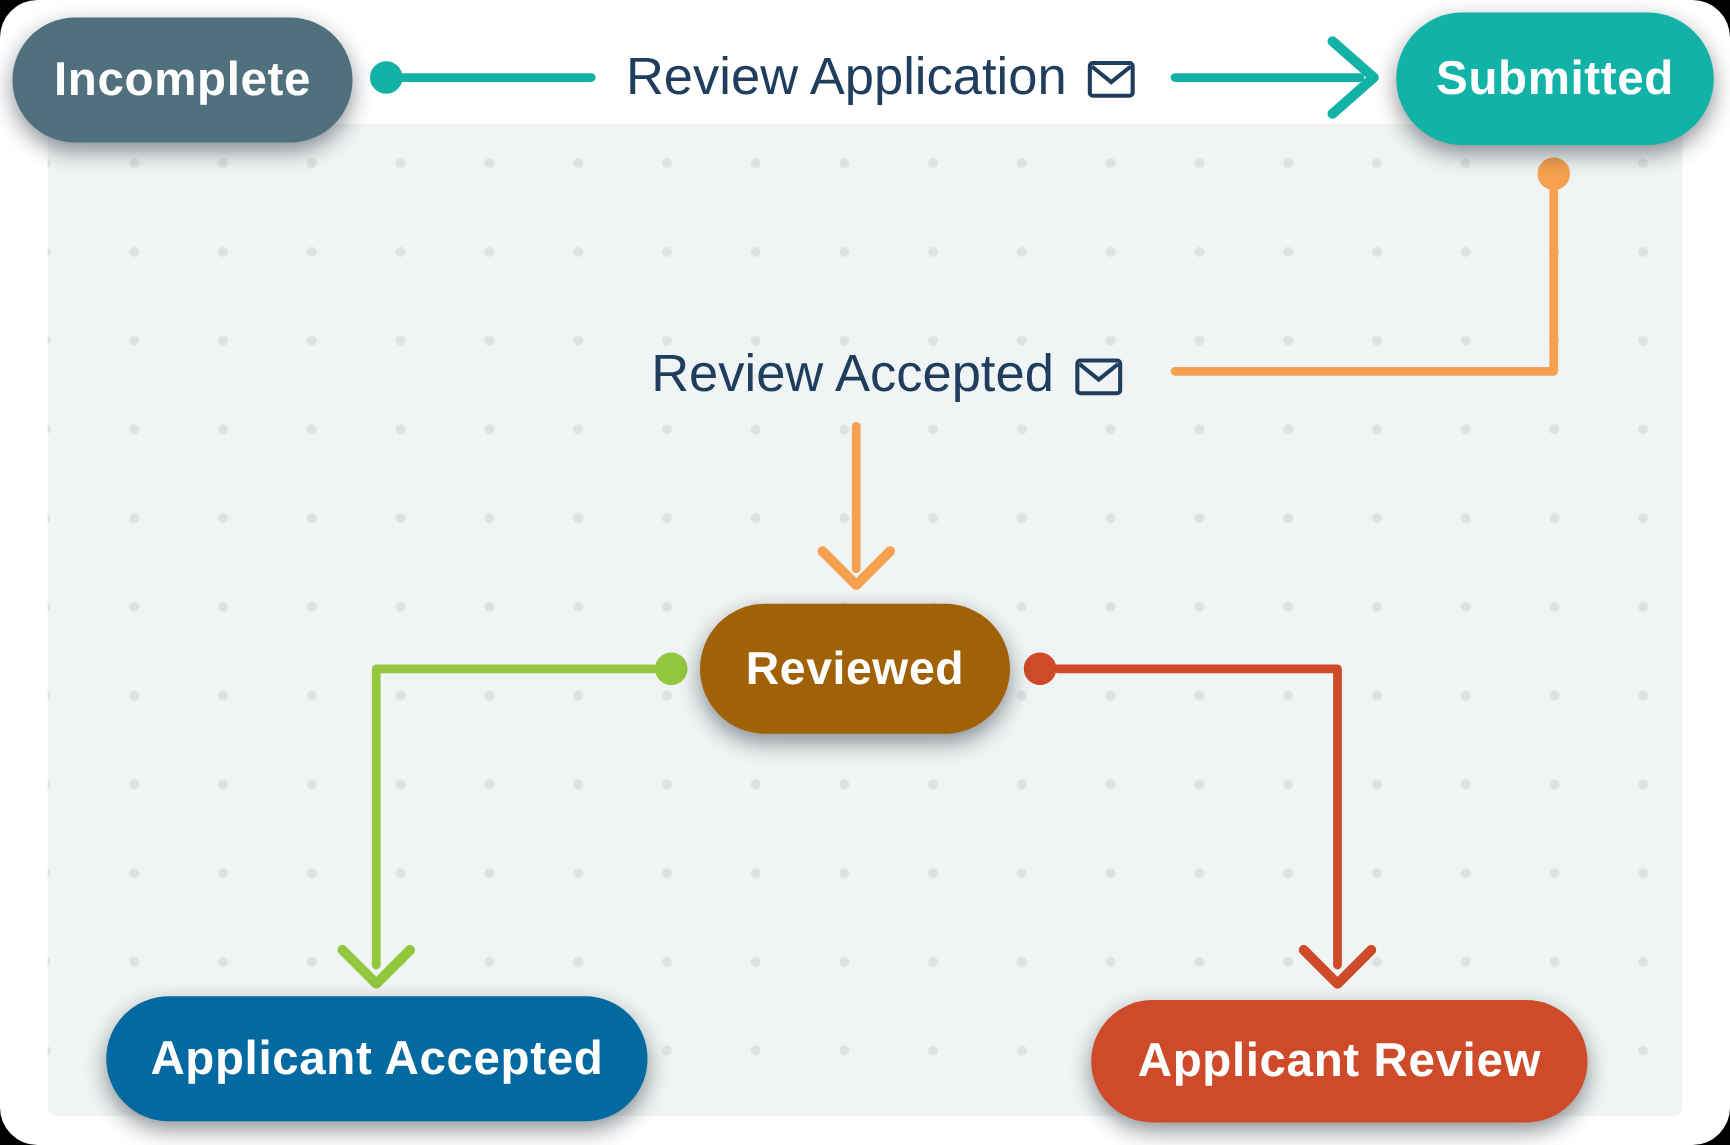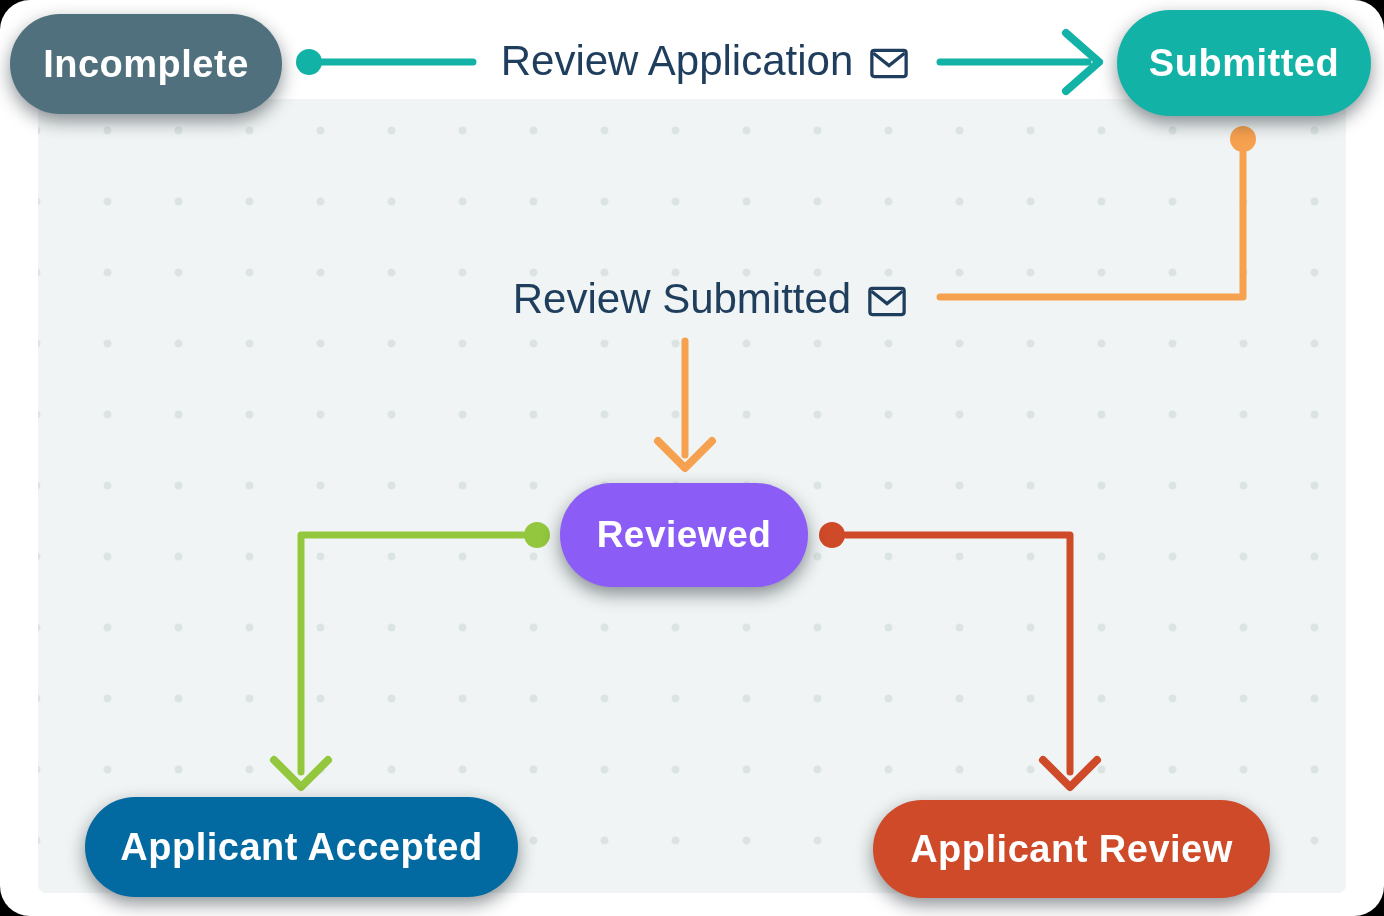--- a/index.html
+++ b/index.html
@@ -103,30 +103,30 @@
 
   <div class="edge-label" id="label-submit" style="color: rgb(31, 61, 92);">
     <span>Review Application</span>
     <svg class="envelope" viewBox="0 0 24 19" width="40" height="31">
       <rect x="1.5" y="1.5" width="21" height="16" rx="1.5" fill="none" stroke-width="2" stroke="#1F3D5C"></rect>
       <path d="M2.5 3.2 L12 10.8 L21.5 3.2" fill="none" stroke-width="2" stroke="#1F3D5C"></path>
     </svg>
   </div>
 
   <div class="edge-label" id="label-review" style="color: rgb(31, 61, 92);">
-    <span>Review Submitted</span>
+    <span>Review Accepted</span>
     <svg class="envelope" viewBox="0 0 24 19" width="40" height="31">
       <rect x="1.5" y="1.5" width="21" height="16" rx="1.5" fill="none" stroke-width="2" stroke="#1F3D5C"></rect>
       <path d="M2.5 3.2 L12 10.8 L21.5 3.2" fill="none" stroke-width="2" stroke="#1F3D5C"></path>
     </svg>
   </div>
 
   <div class="node" id="node-incomplete" style="background-color: rgb(81, 112, 125); color: rgb(255, 255, 255);">Incomplete</div>
 
   <div class="node" id="node-submitted" style="background-color: rgb(18, 178, 166); color: rgb(255, 255, 255);">Submitted</div>
 
-  <div class="node" id="node-reviewed" style="background-color: #8b5cf6; color: rgb(255, 255, 255);">Reviewed</div>
+  <div class="node" id="node-reviewed" style="background-color: #a16207; color: rgb(255, 255, 255);">Reviewed</div>
 
   <div class="node" id="node-accepted" style="background-color: #0369a1; color: rgb(255, 255, 255);">Applicant Accepted</div>
 
   <div class="node" id="node-denied" style="background-color: rgb(206, 74, 40); color: rgb(255, 255, 255);">Applicant Review</div>
 
 </div>
 
 </body></html>

